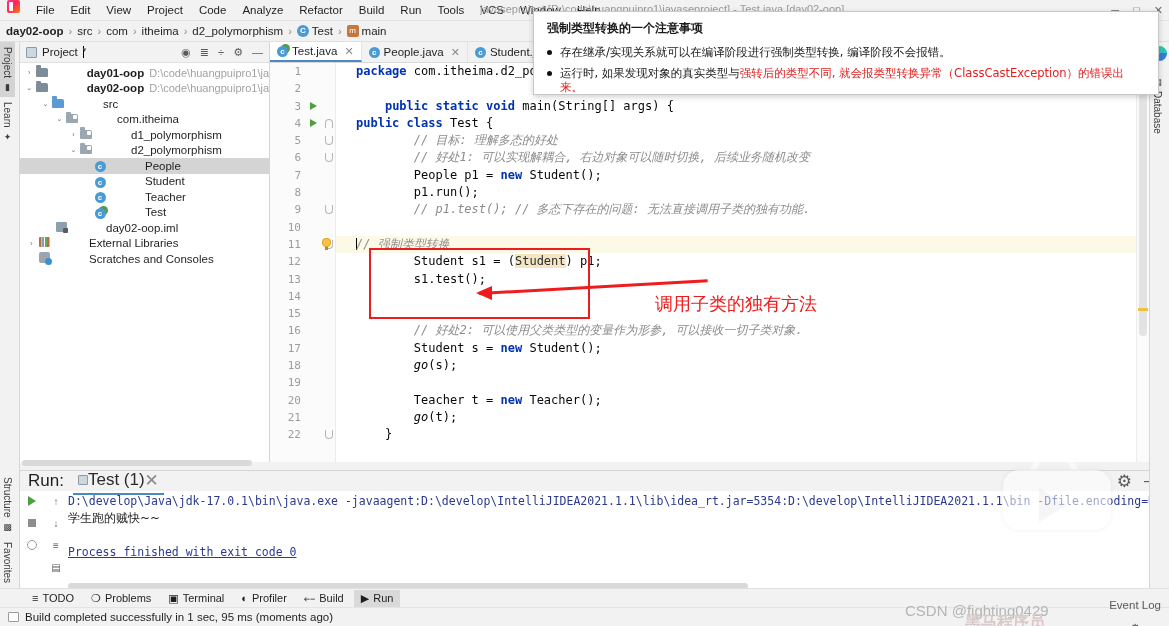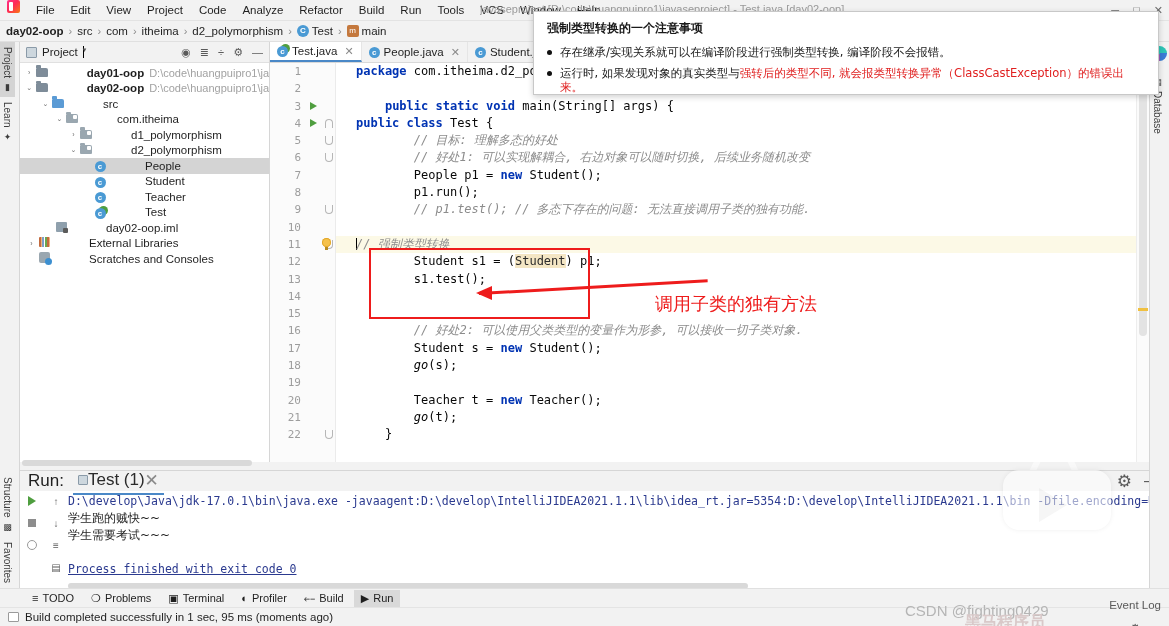--- a/index.html
+++ b/index.html
@@ -561,21 +561,20 @@
         <div class="runcol">
           <div class="rbtn">↑</div>
           <div class="rbtn">↓</div>
           <div class="rbtn">≡</div>
           <div class="rbtn">▤</div>
         </div>
       </div>
       <div class="console" id="console">
           <div class="cl">D:\develop\Java\jdk-17.0.1\bin\java.exe -javaagent:D:\develop\IntelliJIDEA2021.1.1\lib\idea_rt.jar=5354:D:\develop\IntelliJIDEA2021.1.1\bin -Dfile.encoding=UTF-8</div>
           <div class="cl cn">学生跑的贼快~~</div>
-          <div class="cl cn">学生需要考试~~~</div>
           <div class="cl"></div>
           <div class="cl link">Process finished with exit code 0</div>
         </div>
       <div class="runscroll"></div>
 
     </div>
   </div>
 
   <div class="rightstrip">
     <div class="plugin-ic"></div>

